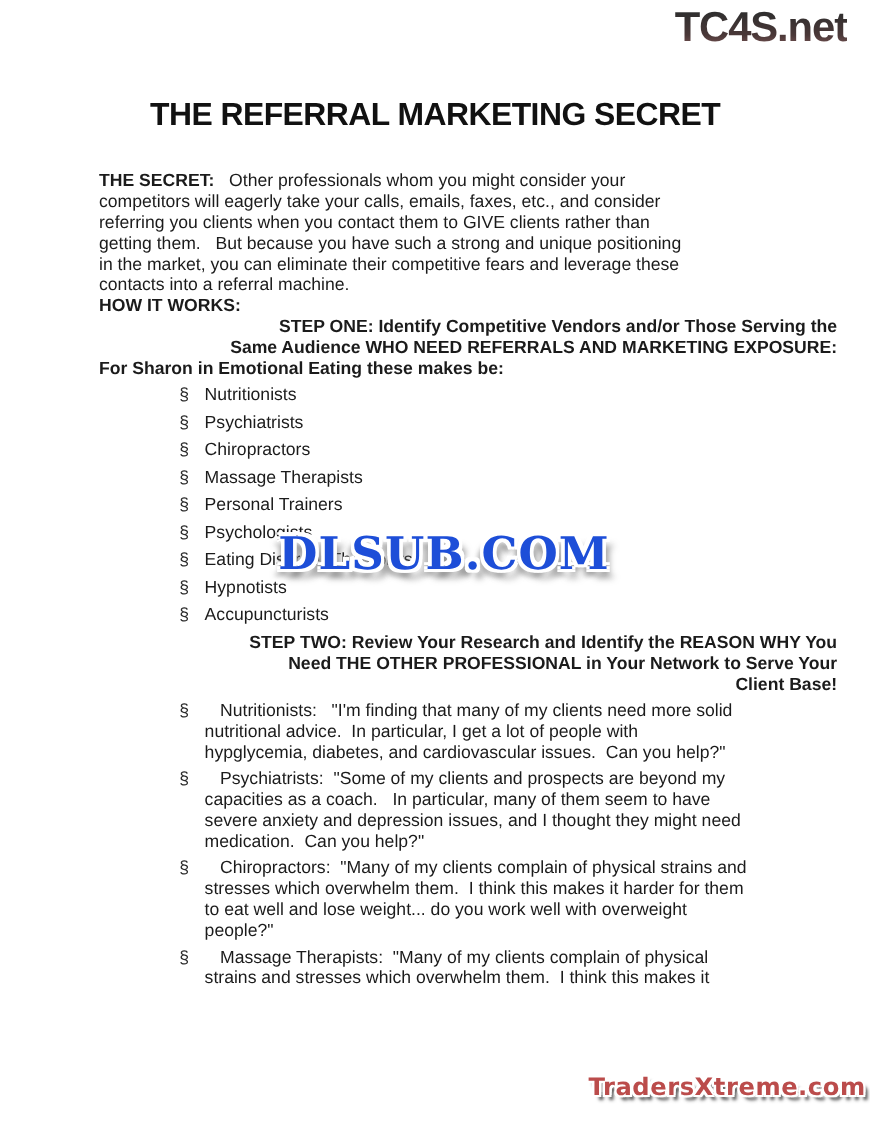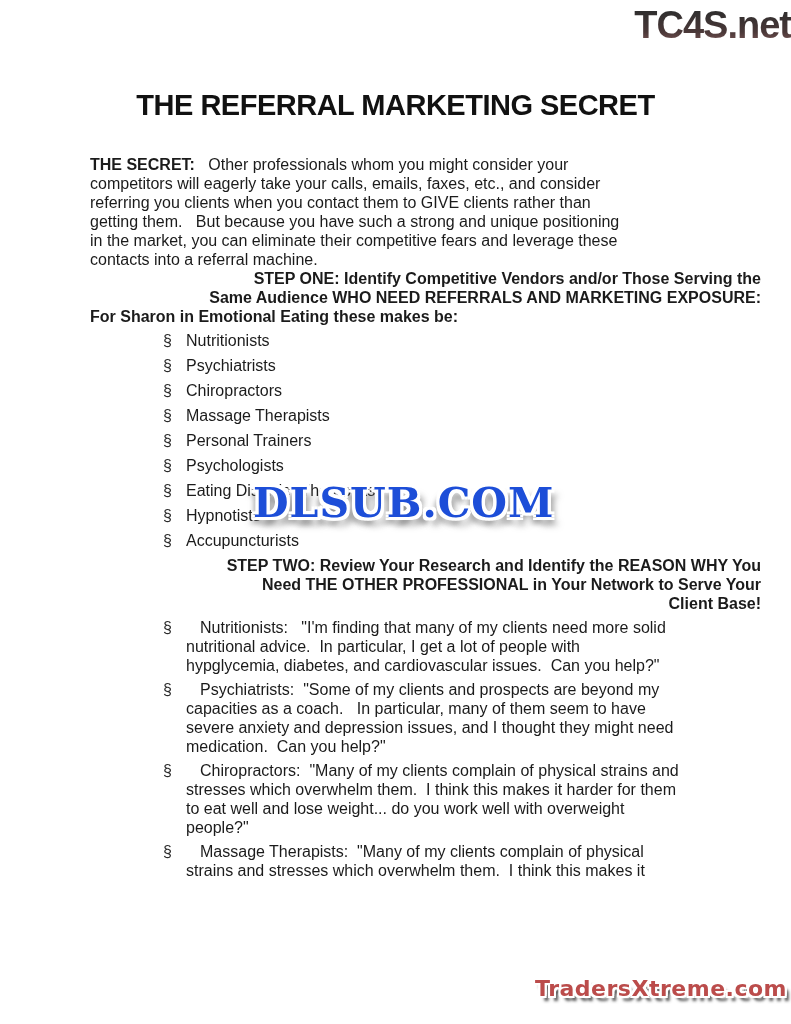--- a/index.html
+++ b/index.html
@@ -9,21 +9,21 @@
     height: 1024px;
     background: #ffffff;
     font-family: "Liberation Sans", sans-serif;
     color: #1b1b1b;
     overflow: hidden;
   }
   
   .site-logo {
     position: absolute;
     top: 4px;
-    right: 0;
+    right: 21px;
     font-size: 38px;
     font-weight: 700;
     letter-spacing: -1px;
     background: linear-gradient(180deg, #2e2e2e 15%, #4a3838 65%, #8a5f5f 100%);
     -webkit-background-clip: text;
     background-clip: text;
     color: transparent;
     filter: blur(0.3px);
   }
   .doc-title {
@@ -102,20 +102,21 @@
 
   <div class="content">
 
     <p class="intro prewrap"><strong>THE SECRET:</strong><span>   Other professionals whom you might consider your
 competitors will eagerly take your calls, emails, faxes, etc., and consider
 referring you clients when you contact them to GIVE clients rather than
 getting them.   But because you have such a strong and unique positioning
 in the market, you can eliminate their competitive fears and leverage these
 contacts into a referral machine.</span></p>
 
+    <p class="h2">HOW IT WORKS:</p>
 
     <p class="step-heading prewrap">STEP ONE: Identify Competitive Vendors and/or Those Serving the
 Same Audience WHO NEED REFERRALS AND MARKETING EXPOSURE:</p>
 
     <p class="subheading">For Sharon in Emotional Eating these makes be:</p>
 
     <div class="bullet-list">
 
         <div class="li1">
           <span class="bullet-mark">§</span>

